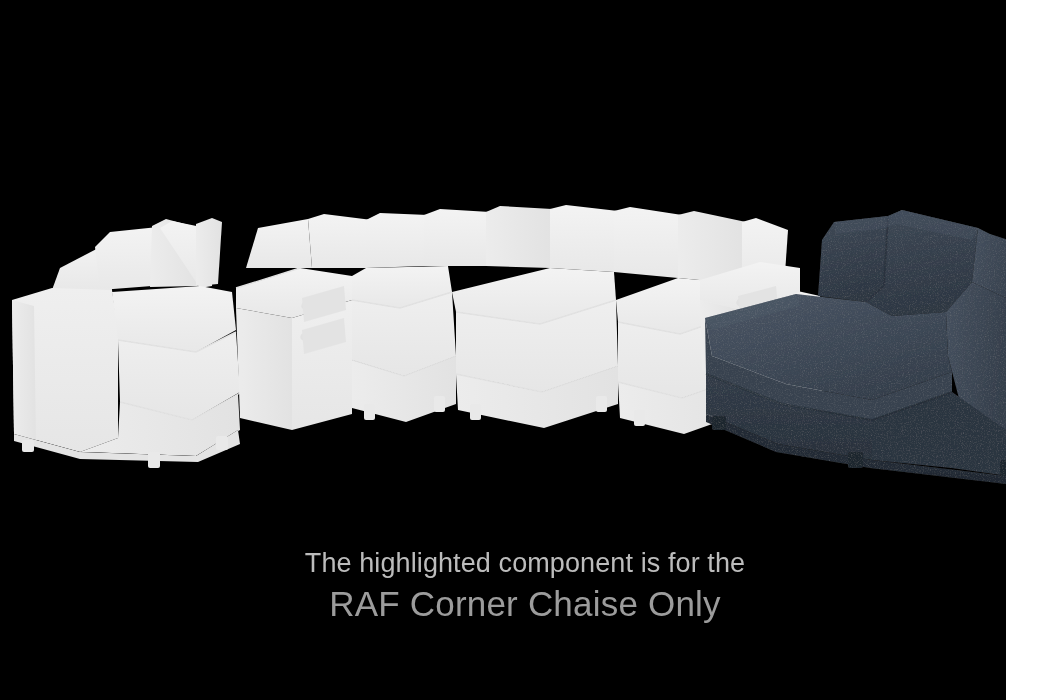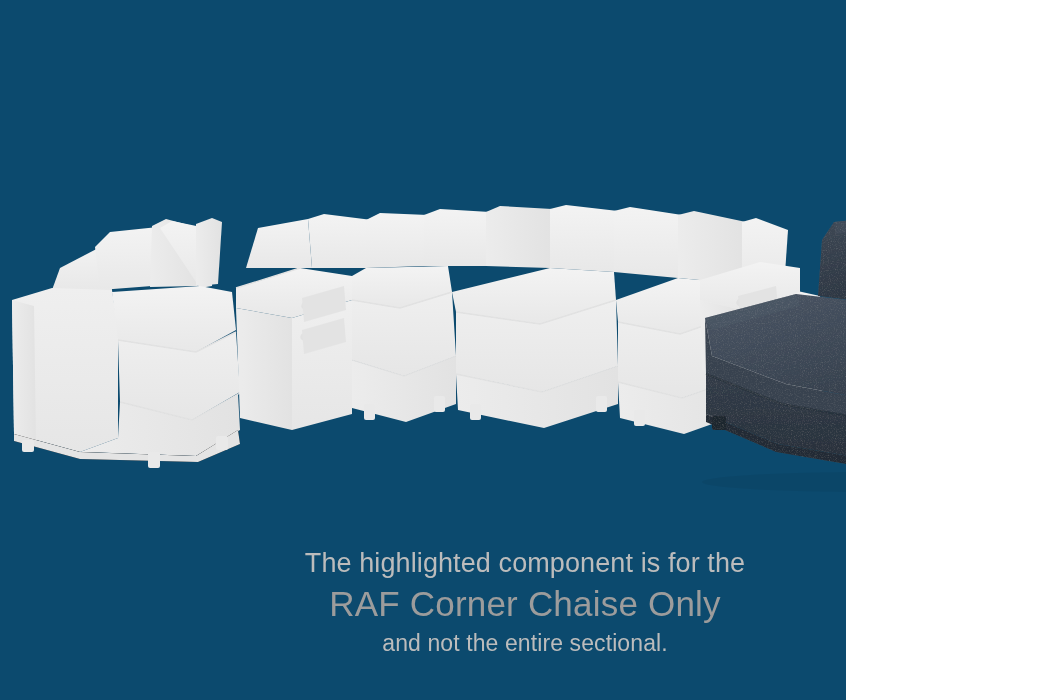--- a/index.html
+++ b/index.html
@@ -6,23 +6,23 @@
   html, body {
     margin: 0;
     padding: 0;
     background: #ffffff;
   }
   body {
     font-family: "Liberation Sans", sans-serif;
   }
   #stage {
     position: relative;
-    width: 846px;
+    width: 1006px;
     height: 700px;
-    background: #0c4a6e;
+    background: #000000;
     overflow: hidden;
   }
 
   
   #illustration {
     position: absolute;
     left: 0;
     top: 0;
     width: 1050px;
     height: 520px;
@@ -258,16 +258,15 @@
         <rect x="1000" y="460" width="15" height="16" rx="2" fill="#1f262f"></rect>
       </g>
 
       <ellipse cx="866" cy="482" rx="164" ry="10" fill="#000000" opacity="0.05"></ellipse>
     </svg>
   </div>
 
   <div id="caption">
     <div class="cap-line1">The highlighted component is for the</div>
     <div class="cap-line2">RAF Corner Chaise Only</div>
-    <div class="cap-line3">and not the entire sectional.</div>
   </div>
 
 </div>
 
 </body></html>

